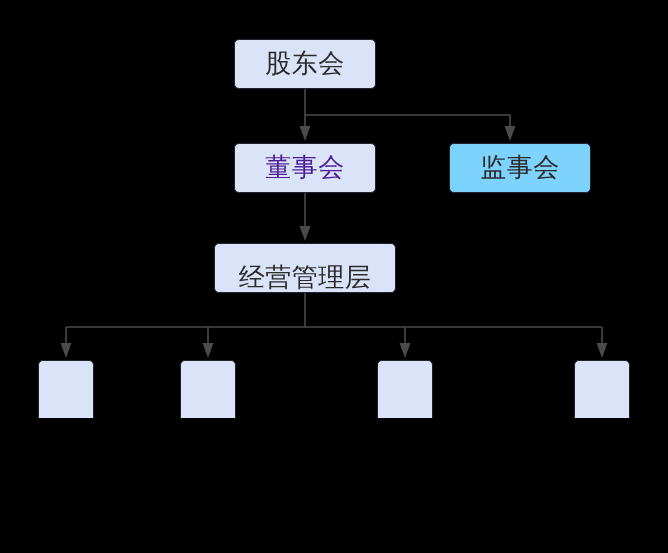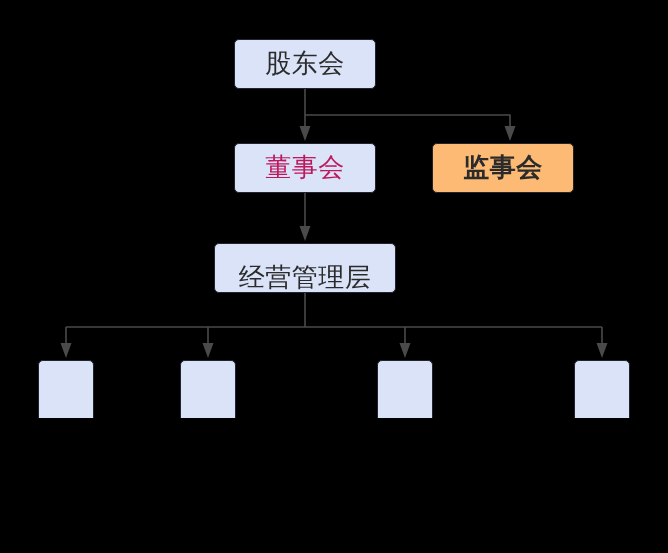--- a/index.html
+++ b/index.html
@@ -66,24 +66,24 @@
       <polygon points="299.5,226 310.5,226 305,241" fill="#4a4a4a"></polygon>
       <polygon points="60.5,343 71.5,343 66,358" fill="#4a4a4a"></polygon>
       <polygon points="202.5,343 213.5,343 208,358" fill="#4a4a4a"></polygon>
       <polygon points="399.5,343 410.5,343 405,358" fill="#4a4a4a"></polygon>
       <polygon points="596.5,343 607.5,343 602,358" fill="#4a4a4a"></polygon>
     </svg>
   <div id="node-layer">
       <div class="node horizontal" style="left: 234px; top: 39px; width: 142px; height: 50px; background: rgb(218, 227, 248); border-color: rgb(31, 36, 48); color: rgb(43, 43, 43);">
         <span class="node-label">股东会</span>
       </div>
-      <div class="node horizontal" style="left: 234px; top: 143px; width: 142px; height: 50px; background: rgb(218, 227, 248); border-color: rgb(31, 36, 48); color: #be185d;">
+      <div class="node horizontal" style="left: 234px; top: 143px; width: 142px; height: 50px; background: rgb(218, 227, 248); border-color: rgb(31, 36, 48); color: #4c1d95;">
         <span class="node-label">董事会</span>
       </div>
-      <div class="node horizontal" style="left: 432px; top: 143px; width: 142px; height: 50px; background: #fdba74; border-color: rgb(31, 36, 48); color: rgb(43, 43, 43); font-weight: bold;">
+      <div class="node horizontal" style="left: 449px; top: 143px; width: 142px; height: 50px; background: #7dd3fc; border-color: rgb(31, 36, 48); color: rgb(43, 43, 43);">
         <span class="node-label">监事会</span>
       </div>
       <div class="node horizontal" style="left: 214px; top: 243px; width: 182px; height: 50px; background: rgb(218, 227, 248); border-color: rgb(31, 36, 48); color: rgb(43, 43, 43); align-items: flex-end;">
         <span class="node-label">经营管理层</span>
       </div>
       <div class="node vertical" style="left: 38px; top: 360px; width: 56px; height: 156px; background: rgb(218, 227, 248); border-color: rgb(31, 36, 48); color: rgb(43, 43, 43);">
         <span class="node-label">综合部</span>
       </div>
       <div class="node vertical" style="left: 180px; top: 360px; width: 56px; height: 156px; background: rgb(218, 227, 248); border-color: rgb(31, 36, 48); color: rgb(43, 43, 43);">
         <span class="node-label">开发部</span>

